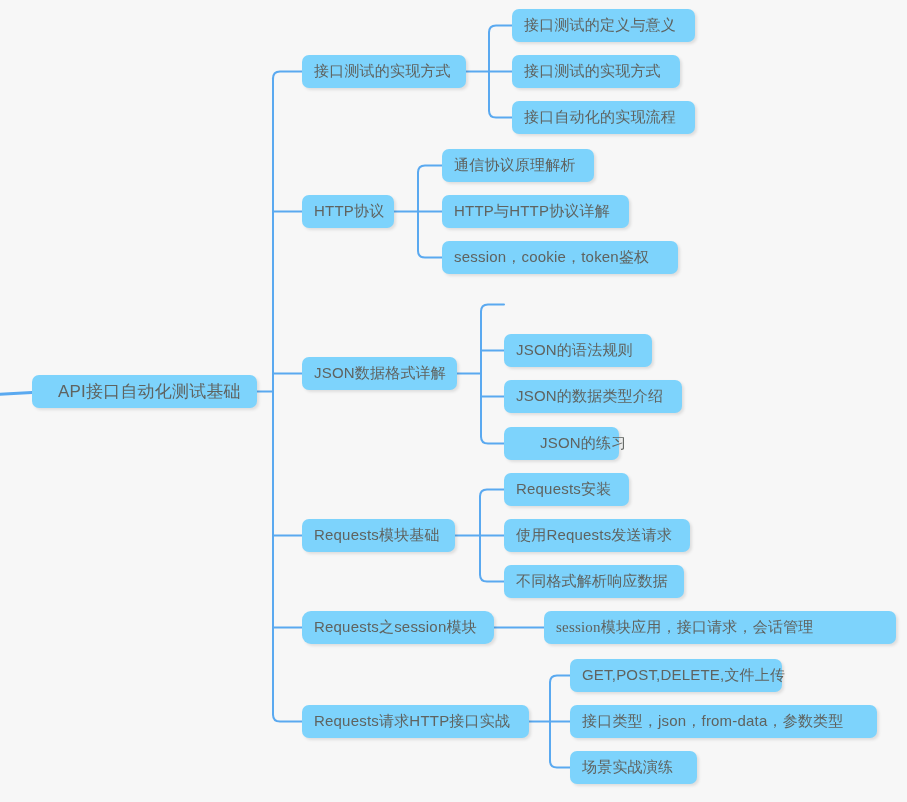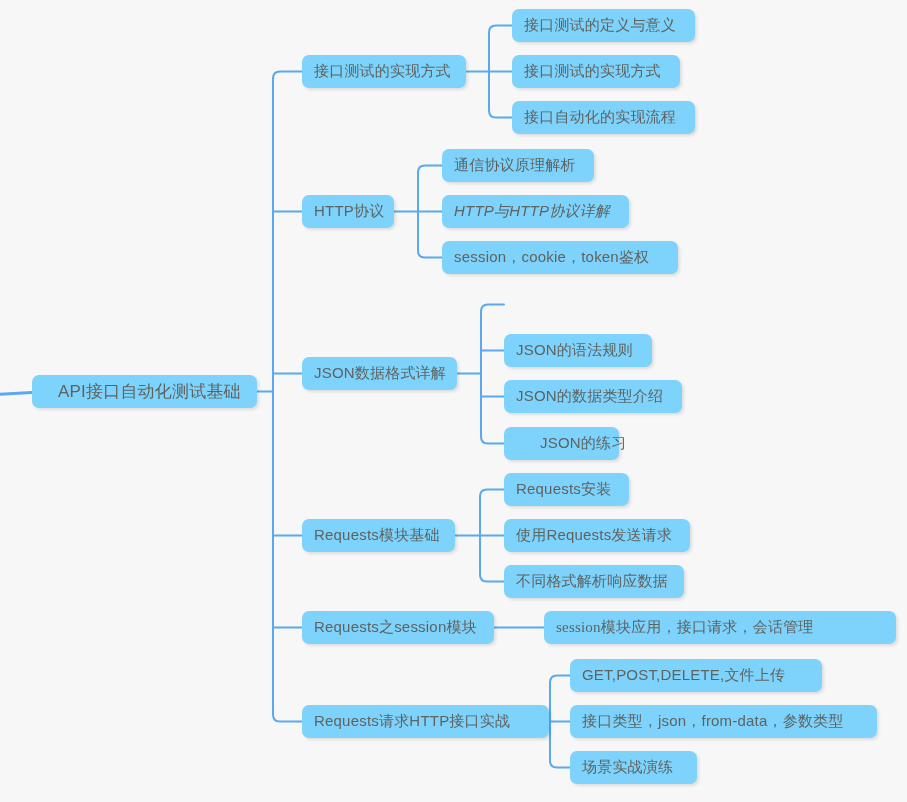--- a/index.html
+++ b/index.html
@@ -99,29 +99,29 @@
       <path d="M 550 721.5 L 570 721.5" fill="none" stroke="#5aa9f0" stroke-width="2" stroke-linecap="round"></path>
       <path d="M 550 760.5 Q 550 767.5 557 767.5 L 570 767.5" fill="none" stroke="#5aa9f0" stroke-width="2" stroke-linecap="round"></path>
     </svg>
 <div class="node root" style="left: 32px; top: 375px; width: 225px;">API接口自动化测试基础</div>
     <div class="node lvl2" style="left: 302px; top: 55px; width: 164px;">接口测试的实现方式</div>
     <div class="node lvl3" style="left: 512px; top: 9px; width: 183px;">接口测试的定义与意义</div>
     <div class="node lvl3" style="left: 512px; top: 55px; width: 168px;">接口测试的实现方式</div>
     <div class="node lvl3" style="left: 512px; top: 101px; width: 183px;">接口自动化的实现流程</div>
     <div class="node lvl2" style="left: 302px; top: 195px; width: 92px;">HTTP协议</div>
     <div class="node lvl3" style="left: 442px; top: 149px; width: 152px;">通信协议原理解析</div>
-    <div class="node lvl3" style="left: 442px; top: 195px; width: 187px; font-style: italic;">HTTP与HTTP协议详解</div>
+    <div class="node lvl3" style="left: 442px; top: 195px; width: 187px;">HTTP与HTTP协议详解</div>
     <div class="node lvl3" style="left: 442px; top: 241px; width: 236px;">session，cookie，token鉴权</div>
     <div class="node lvl2" style="left: 302px; top: 357px; width: 155px;">JSON数据格式详解</div>
     <div class="node lvl3" style="left: 504px; top: 380px; width: 178px;">JSON的数据类型介绍</div>
     <div class="node lvl3" style="left: 504px; top: 334px; width: 148px;">JSON的语法规则</div>
     <div class="node lvl3" style="left: 504px; top: 427px; width: 115px; padding-left: 36px;">JSON的练习</div>
     <div class="node lvl2" style="left: 302px; top: 519px; width: 153px;">Requests模块基础</div>
     <div class="node lvl3" style="left: 504px; top: 473px; width: 125px;">Requests安装</div>
     <div class="node lvl3" style="left: 504px; top: 519px; width: 186px;">使用Requests发送请求</div>
     <div class="node lvl3" style="left: 504px; top: 565px; width: 180px;">不同格式解析响应数据</div>
-    <div class="node lvl2" style="left: 302px; top: 611px; width: 192px;">Requests之session模块</div>
+    <div class="node lvl2" style="left: 302px; top: 611px; width: 192px; border-radius: 9px;">Requests之session模块</div>
     <div class="node lvl3" style="left: 544px; top: 611px; width: 352px; font-family: Liberation Serif, serif;">session模块应用，接口请求，会话管理</div>
-    <div class="node lvl2" style="left: 302px; top: 705px; width: 247px;">Requests请求HTTP接口实战</div>
-    <div class="node lvl3" style="left: 570px; top: 659px; width: 252px; border-radius: 7px;">GET,POST,DELETE,文件上传</div>
+    <div class="node lvl2" style="left: 302px; top: 705px; width: 227px;">Requests请求HTTP接口实战</div>
+    <div class="node lvl3" style="left: 570px; top: 659px; width: 212px; border-radius: 7px;">GET,POST,DELETE,文件上传</div>
     <div class="node lvl3" style="left: 570px; top: 705px; width: 307px;">接口类型，json，from-data，参数类型</div>
     <div class="node lvl3" style="left: 570px; top: 751px; width: 127px;">场景实战演练</div>
   </div>
 
 </body></html>

